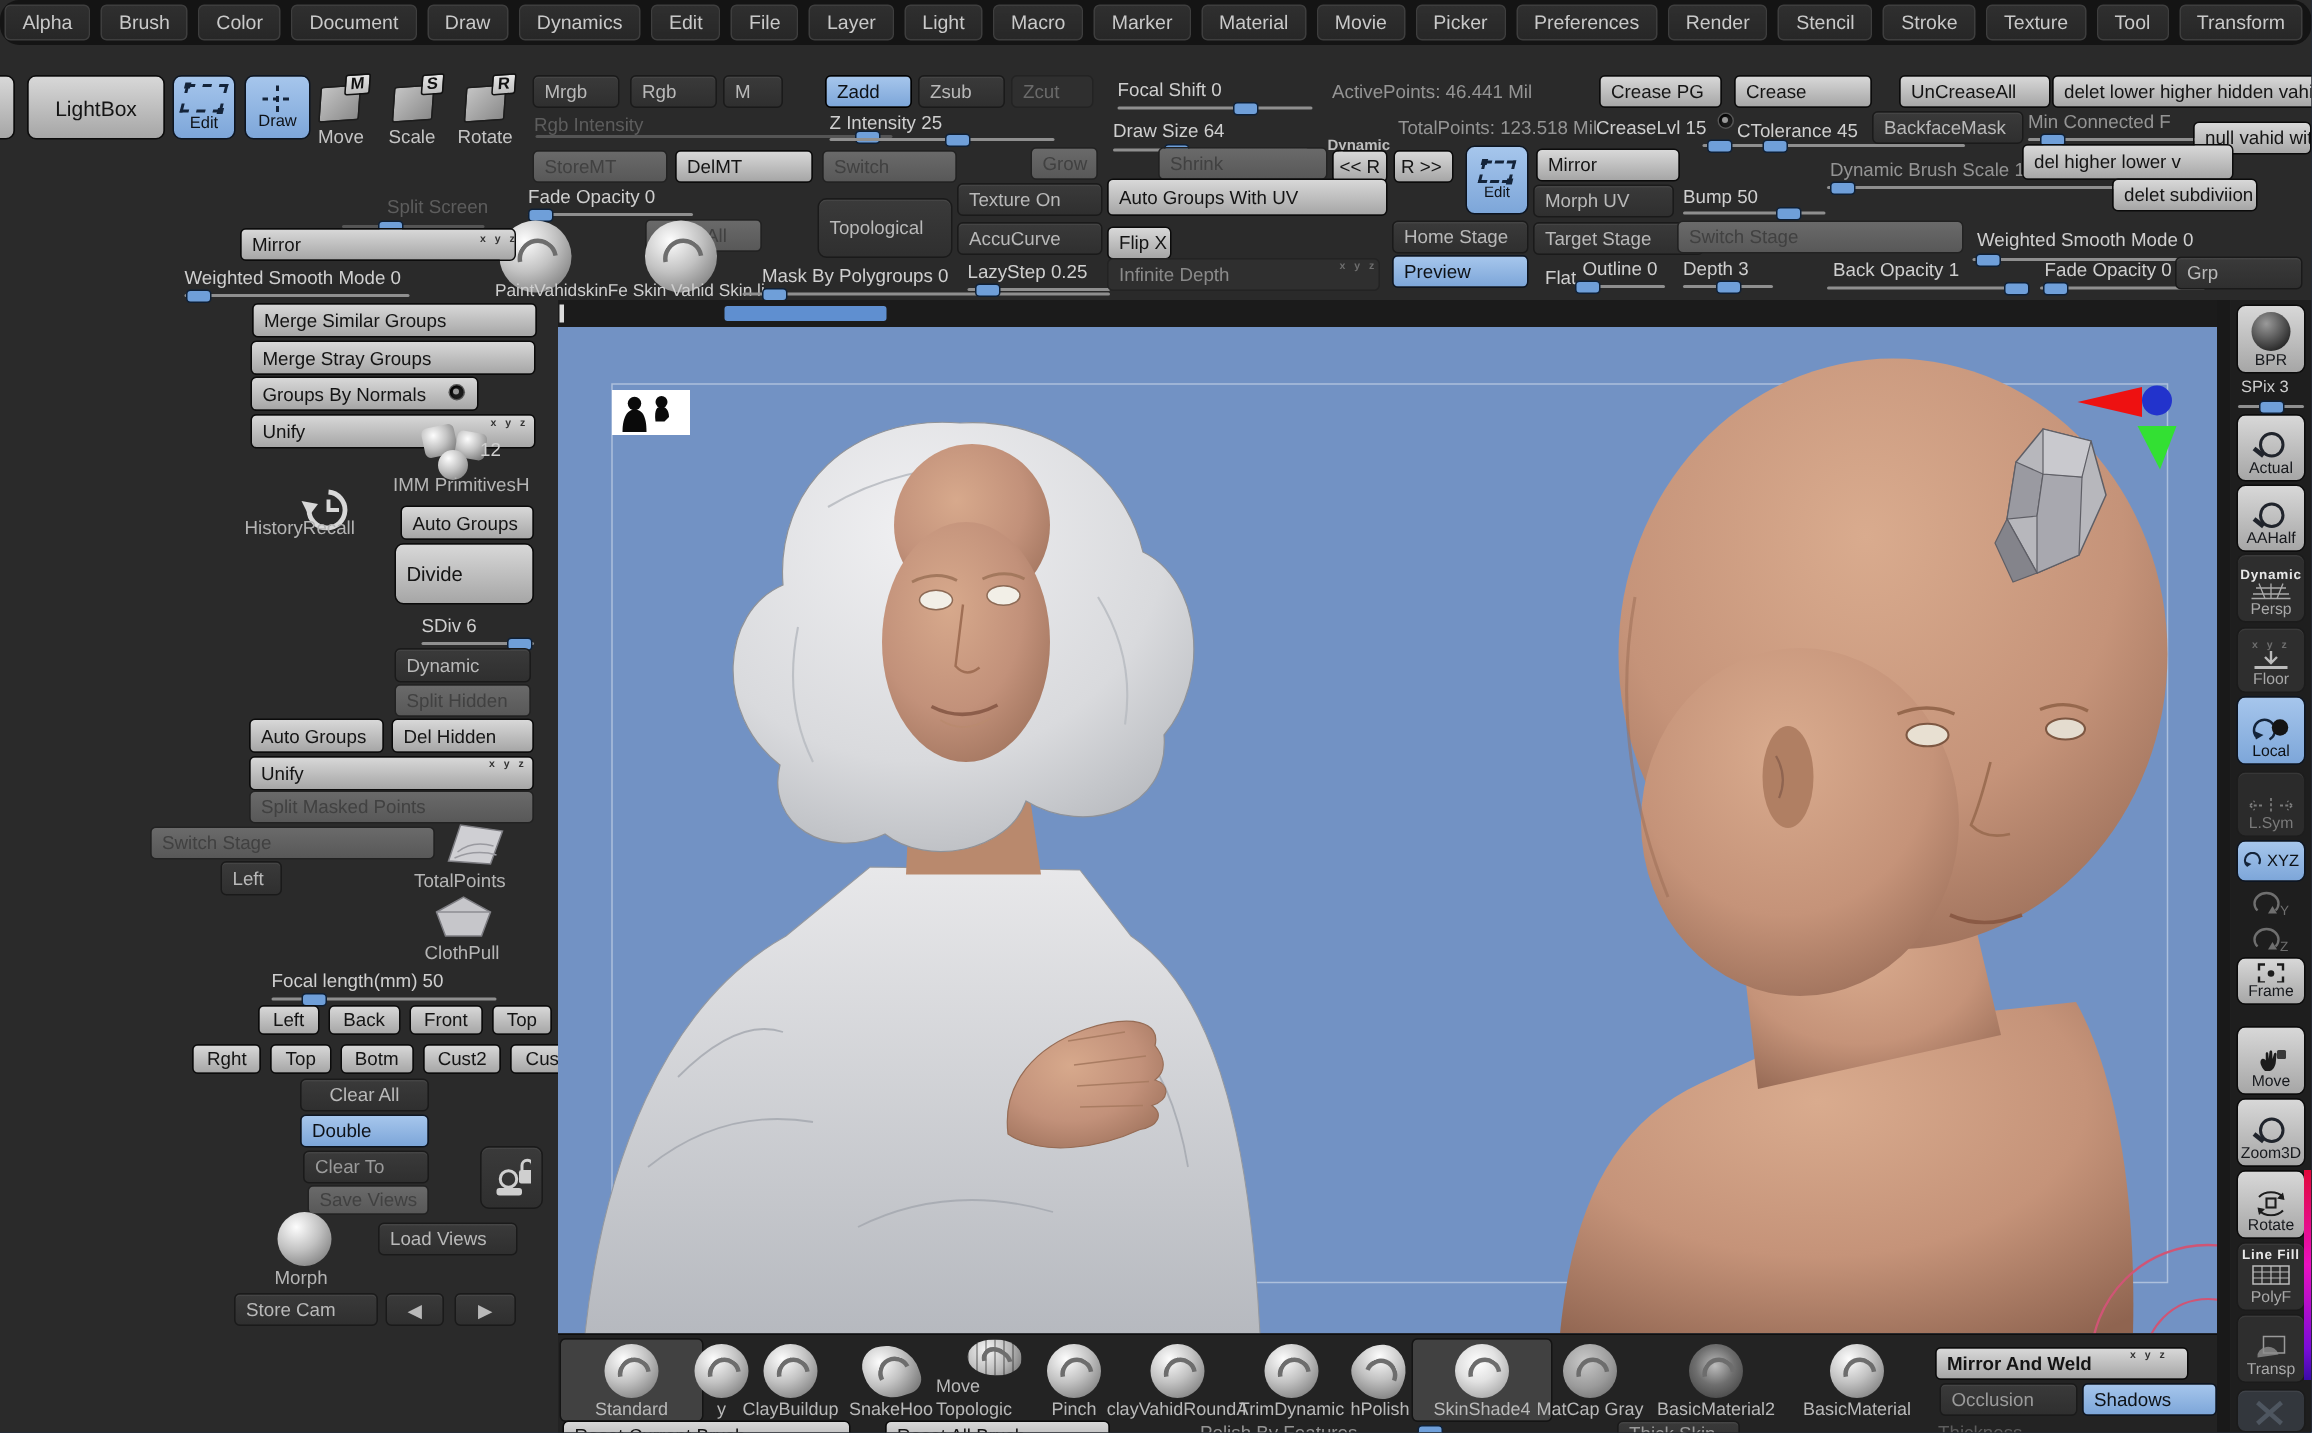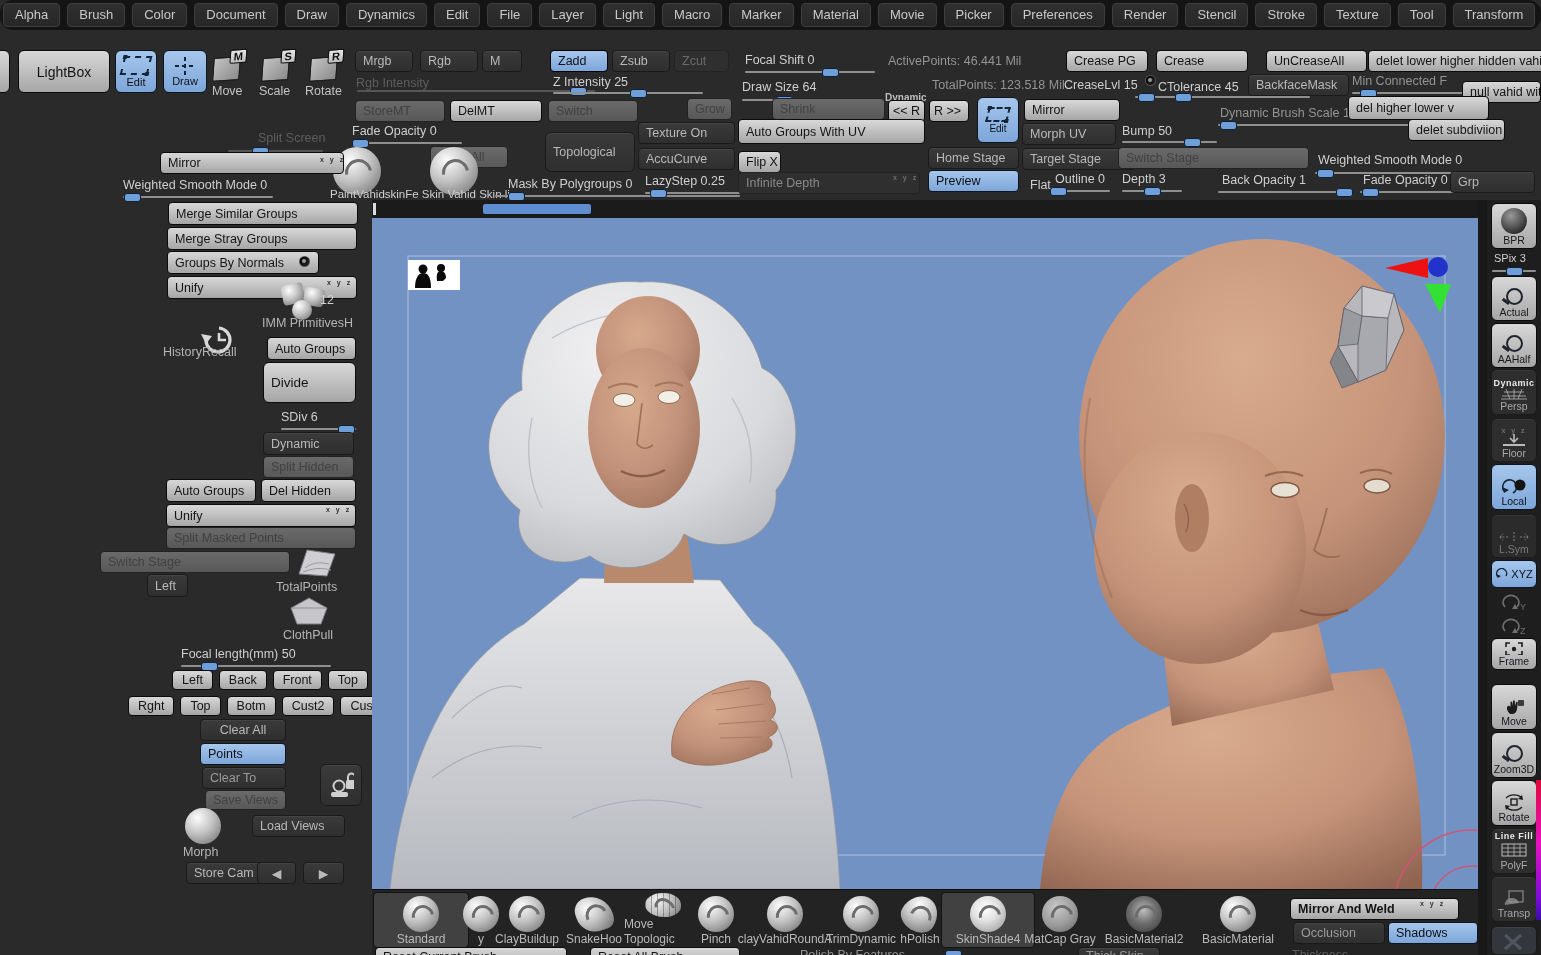--- a/index.html
+++ b/index.html
@@ -368,35 +368,35 @@
   <div class="vrow" style="left:128px;top:696px;">
 
   <div class="btn2">Rght</div>
       <div class="btn2">Top</div>
       <div class="btn2">Botm</div>
       <div class="btn2">Cust2</div>
       <div class="btn2">Cust1</div>
     </div>
 
   <div class="btn dark" style="left:200px;top:719px;width:86px;justify-content:center;">Clear All</div>
-  <div class="btn blue" style="left:200px;top:743px;width:86px;">Points</div>
+  <div class="btn blue" style="left:200px;top:743px;width:86px;">Double</div>
   <div class="btn dark" style="left:202px;top:767px;width:84px;color:#9b9b9b;">Clear To</div>
   <div class="btn dis" style="left:205px;top:790px;width:81px;height:20px;">Save Views</div>
   <div class="btn dark" style="left:320px;top:764px;width:42px;height:42px;border-radius:6px;justify-content:center;">
     <svg width="32" height="30">
       <circle cx="11" cy="16" r="5.5" fill="none" stroke="#cfcfcf" stroke-width="2"></circle>
       <rect x="3" y="22" width="17" height="5" rx="2" fill="#cfcfcf"></rect>
       <rect x="18" y="10" width="11" height="9" rx="1.5" fill="#cfcfcf"></rect>
       <path d="M20,10 V7 a3.5,3.5 0 0 1 7,0 V10" fill="none" stroke="#cfcfcf" stroke-width="2"></path>
     </svg>
   </div>
   <div class="sphere" style="position:absolute;left:185px;top:808px;width:36px;height:36px;"></div>
   <div class="lbl" style="left:183px;top:845px;color:#b5b5b5;">Morph</div>
   <div class="btn dark" style="left:252px;top:815px;width:93px;">Load Views</div>
-  <div class="btn dark" style="left:156px;top:862px;width:96px;margin-left:30px;">Store Cam</div>
+  <div class="btn dark" style="left:156px;top:862px;width:96px;">Store Cam</div>
   <div class="btn dark" style="left:257px;top:862px;width:39px;justify-content:center;">◀</div>
   <div class="btn dark" style="left:303px;top:862px;width:41px;justify-content:center;">▶</div>
 
   <div id="scrollstrip">
     <div class="tick"></div>
     <div class="bar"></div>
   </div>
 
   <div id="viewport">
     <svg width="1106" height="671" viewBox="0 0 1106 671">

